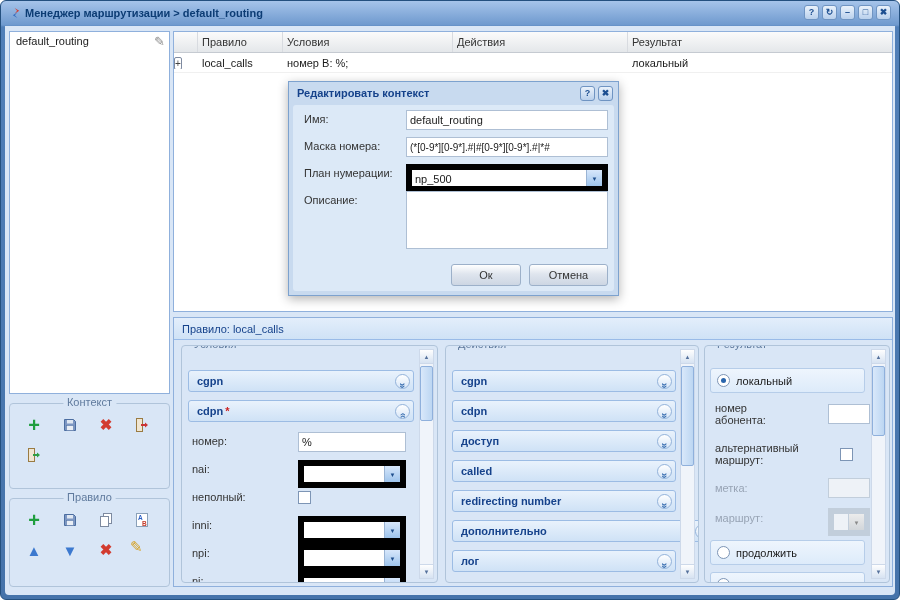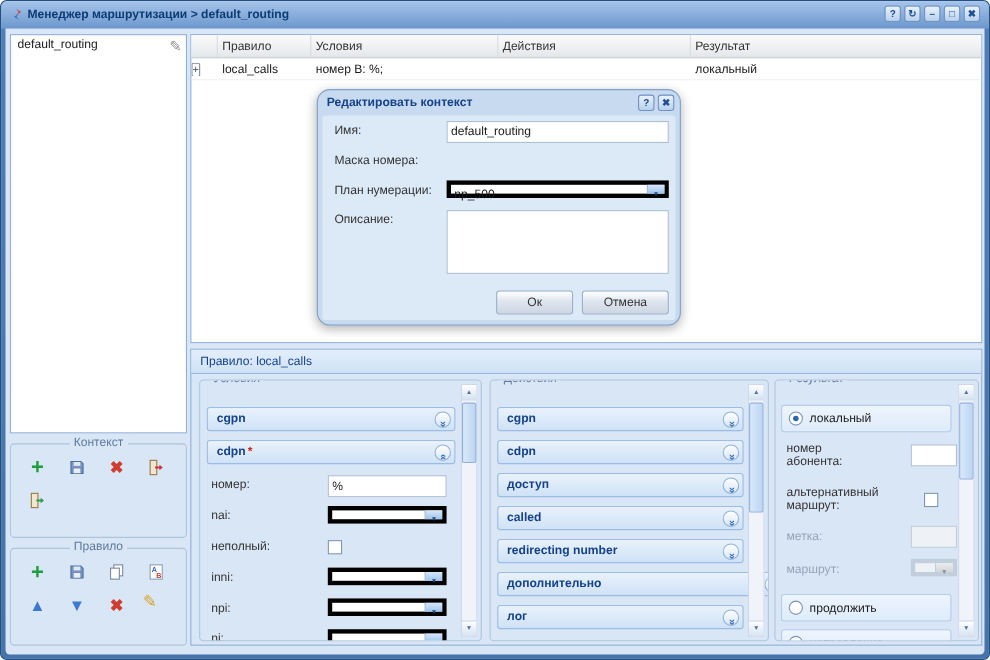--- a/index.html
+++ b/index.html
@@ -61,21 +61,21 @@
   .chev { position:absolute; right:3px; top:3px; width:15px; height:15px; border:1px solid #94b3da; border-radius:8px;
           background:linear-gradient(#fff,#d7e6f7); text-align:center; color:#3a6fb0; font-weight:bold; cursor:pointer; }
   .chev i { display:inline-block; font-style:normal; font-size:10px; line-height:13px; transform:rotate(90deg); }
   .chev.up i { transform:rotate(-90deg); }
 
   .flabel { position:absolute; color:#333; }
   .flabel.dis { color:#98a4b5; }
   .txt { position:absolute; height:20px; border:1px solid #aebfd4; background:#fff; padding:1px 3px;
          font:11px "Liberation Sans",sans-serif; color:#1a1a1a; }
   .txt.dis { background:#eef2f7; border-color:#c2cedb; }
-  .combo { position:absolute; height:16px; border:4px solid #000000; background:#fff; }
+  .combo { position:absolute; height:28px; border:6px solid #000000; background:#fff; }
   .combo-text { position:absolute; left:3px; right:18px; top:3px; color:#1a1a1a; overflow:hidden; white-space:nowrap; }
   .trigger { position:absolute; right:0; top:0; bottom:0; width:16px; border-left:1px solid #9ab4d4; text-align:center;
              background:linear-gradient(#d7e7fb,#9ec4ec); color:#1e4e8c; font-size:6px; line-height:18px; cursor:pointer; }
   .combo.dis { background:#eef2f7; border-color:#c2cedb; }
   .combo.dis .trigger { background:linear-gradient(#ececec,#d2d6da); color:#8a8a8a; border-left-color:#c2cedb; }
   .checkbox { position:absolute; width:13px; height:13px; border:1px solid #7d95b5; background:#fff; cursor:pointer; }
   .radio { width:13px; height:13px; border-radius:50%; border:1px solid #7d95b5; background:#fff; position:relative; flex:none; cursor:pointer; }
   .radio.checked::after { content:""; position:absolute; left:3px; top:3px; width:5px; height:5px; border-radius:50%; background:#2a66ad; }
 
   .rbar { position:absolute; left:5px; width:155px; height:25px; display:flex; align-items:center; gap:6px; padding-left:6px;
@@ -85,21 +85,21 @@
   .sb { position:absolute; right:3px; top:3px; bottom:3px; width:15px; background:#f0f4fa; border:1px solid #cdd9ea; }
   .sb-btn { position:absolute; left:0; right:0; height:14px; background:linear-gradient(#fefefe,#d7e3f2);
             color:#55719c; font-size:6px; text-align:center; line-height:14px; cursor:pointer; }
   .sb-btn.up { top:0; border-bottom:1px solid #cdd9ea; }
   .sb-btn.dn { bottom:0; border-top:1px solid #cdd9ea; }
   .sb-thumb { position:absolute; left:0; right:0; background:linear-gradient(90deg,#d9e8fa,#bcd6f2);
               border:1px solid #8fb0dc; border-radius:2px; cursor:grab; }
 
   
   #dialog { position:absolute; left:287px; top:80px; width:331px; height:215px; z-index:10;
-            background:#c8daef; border:1px solid #7da2ce; border-radius:12px; box-shadow:0 3px 10px rgba(0,0,0,.3); }
+            background:#c8daef; border:1px solid #7da2ce; border-radius:0; box-shadow:0 3px 10px rgba(0,0,0,.3); }
   .dlg-title { position:absolute; left:8px; top:5px; font-weight:bold; color:#15428b; }
   .dlg-tools { position:absolute; top:4px; right:5px; display:flex; gap:3px; }
   .dlg-body { position:absolute; left:4px; top:23px; right:4px; bottom:4px; background:#dce9f7; border-radius:3px; }
   .btn { position:absolute; height:22px; border:1px solid #9cb0c9; border-radius:3px; color:#333; text-align:center;
          line-height:20px; background:linear-gradient(#ffffff,#dfe5ee 45%,#cdd6e3); cursor:pointer; }
 </style>
 </head>
 <body>
 
 <div class="window">
@@ -343,20 +343,21 @@
     <div class="dlg-tools">
       <span class="wtool">?</span>
       <span class="wtool">✖</span>
     </div>
     <div class="dlg-body"></div>
 
     <span class="flabel" style="left:15px;top:31px">Имя:</span>
     <input class="txt" style="left: 117px; top: 28px; width: 202px;" value="default_routing">
 
     <span class="flabel" style="left:15px;top:58px">Маска номера:</span>
+    <input class="txt" style="left: 117px; top: 55px; width: 202px; font-size: 10px;" value="(*[0-9*][0-9*].#|#[0-9*][0-9*].#|*#">
 
     <span class="flabel" style="left:15px;top:85px">План нумерации:</span>
     <div class="combo" style="left:117px;top:82px;width:202px">
       <div class="combo-text">np_500</div>
       <span class="trigger">▼</span>
     </div>
 
     <span class="flabel" style="left:15px;top:112px">Описание:</span>
     <textarea class="txt" style="left: 117px; top: 109px; width: 202px; height: 58px; resize: none;"></textarea>
 

